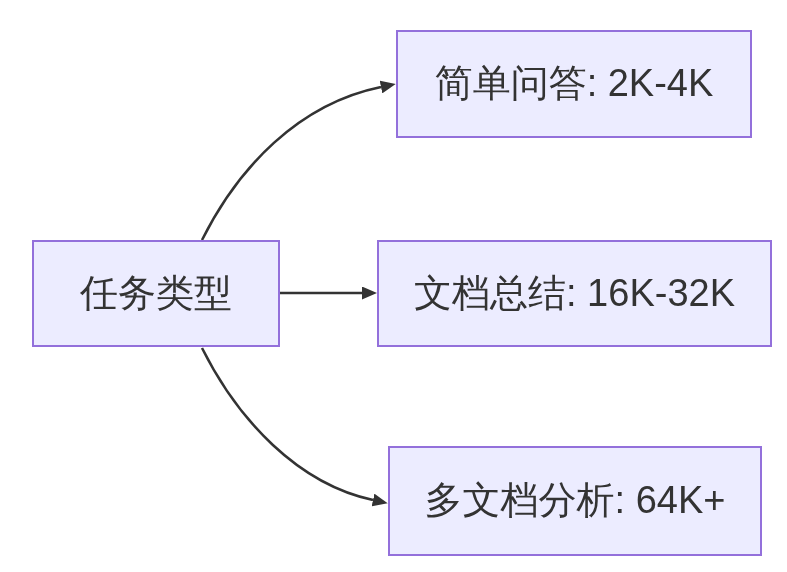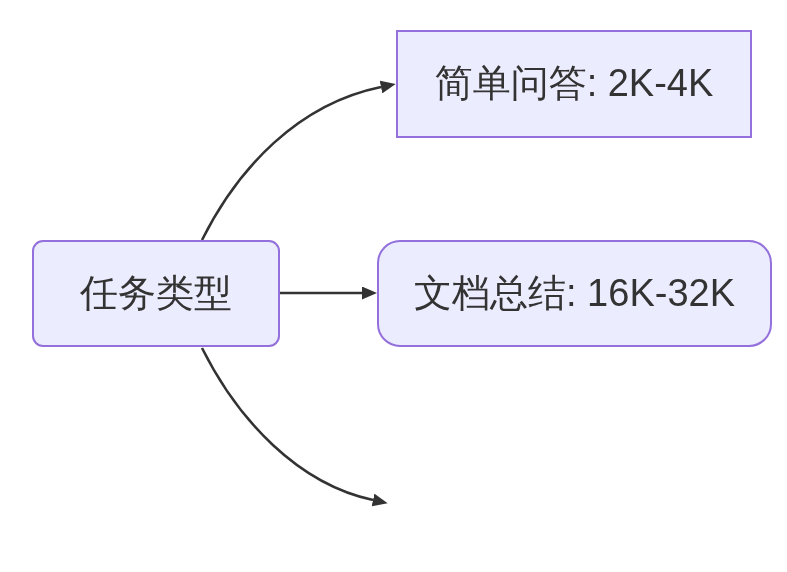--- a/index.html
+++ b/index.html
@@ -41,23 +41,23 @@
     border: 2px solid var(--node-border);
     display: flex;
     align-items: center;
     justify-content: center;
     color: var(--text-color);
     font-size: 38px;
     line-height: 1.2;
     white-space: nowrap;
     text-align: center;
   }
-  .node-root   { left: 32px;  top: 240px; width: 248px; height: 107px; border-radius: 11px; }
+  .node-root   { left: 32px;  top: 240px; width: 248px; height: 107px; }
   .node-top    { left: 396px; top: 30px;  width: 356px; height: 108px; }
-  .node-mid    { left: 377px; top: 240px; width: 395px; height: 107px; border-radius: 23px; }
+  .node-mid    { left: 377px; top: 240px; width: 395px; height: 107px; }
   .node-bottom { left: 388px; top: 446px; width: 374px; height: 110px; }
 </style>
 </head>
 <body>
 
 <div class="canvas">
 
   <svg class="edges" viewBox="0 0 787 572" xmlns="http://www.w3.org/2000/svg" aria-hidden="true">
     <defs>
       <marker id="arrowhead" viewBox="0 0 15 13" refX="0" refY="6.5" markerWidth="15" markerHeight="13" markerUnits="userSpaceOnUse" orient="auto">
@@ -74,14 +74,17 @@
   </div>
 
   <div class="node node-top">
     <span class="node-label">简单问答: 2K-4K</span>
   </div>
 
   <div class="node node-mid">
     <span class="node-label">文档总结: 16K-32K</span>
   </div>
 
+  <div class="node node-bottom">
+    <span class="node-label">多文档分析: 64K+</span>
+  </div>
 
 </div>
 
 </body></html>

